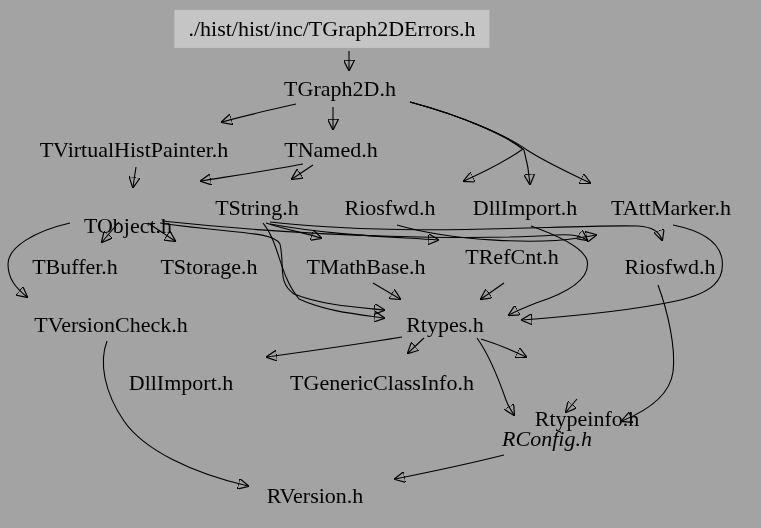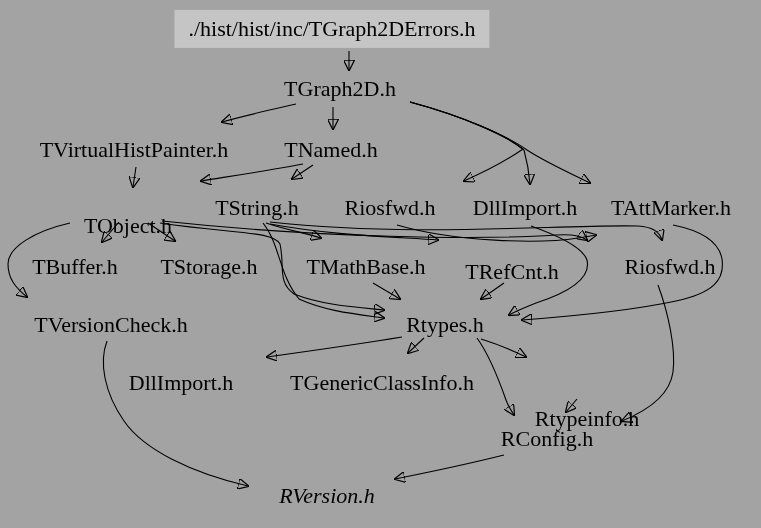--- a/index.html
+++ b/index.html
@@ -73,22 +73,22 @@
   <div class="node" style="left: 134px; top: 150px;">TVirtualHistPainter.h</div>
   <div class="node" style="left: 331px; top: 150px;">TNamed.h</div>
   <div class="node" style="left: 128px; top: 208px; margin-top: 18px;">TObject.h</div>
   <div class="node" style="left: 257px; top: 208px;">TString.h</div>
   <div class="node" style="left: 390px; top: 208px;">Riosfwd.h</div>
   <div class="node" style="left: 525px; top: 208px;">DllImport.h</div>
   <div class="node" style="left: 671px; top: 208px; text-align: center;">TAttMarker.h</div>
   <div class="node" style="left: 75px; top: 267px;">TBuffer.h</div>
   <div class="node" style="left: 209px; top: 267px;">TStorage.h</div>
   <div class="node" style="left: 366px; top: 267px;">TMathBase.h</div>
-  <div class="node" style="left: 512px; top: 272px; text-align: center;">TRefCnt.h</div>
+  <div class="node" style="left: 512px; top: 257px; text-align: center;">TRefCnt.h</div>
   <div class="node" style="left: 652px; top: 267px; margin-left: 18px;">Riosfwd.h</div>
   <div class="node" style="left: 111px; top: 325px;">TVersionCheck.h</div>
   <div class="node" style="left: 445px; top: 325px; text-align: center;">Rtypes.h</div>
   <div class="node" style="left: 181px; top: 383px;">DllImport.h</div>
   <div class="node" style="left: 382px; top: 383px;">TGenericClassInfo.h</div>
   <div class="node" style="left: 587px; top: 383px; margin-top: 36px;">Rtypeinfo.h</div>
-  <div class="node" style="left: 547px; top: 439px;">RConfig.h</div>
-  <div class="node" style="left: 327px; top: 496px; font-style: italic;">RVersion.h</div>
+  <div class="node" style="left: 547px; top: 439px; font-style: italic;">RConfig.h</div>
+  <div class="node" style="left: 315px; top: 496px;">RVersion.h</div>
 </div>
 
 </body></html>

